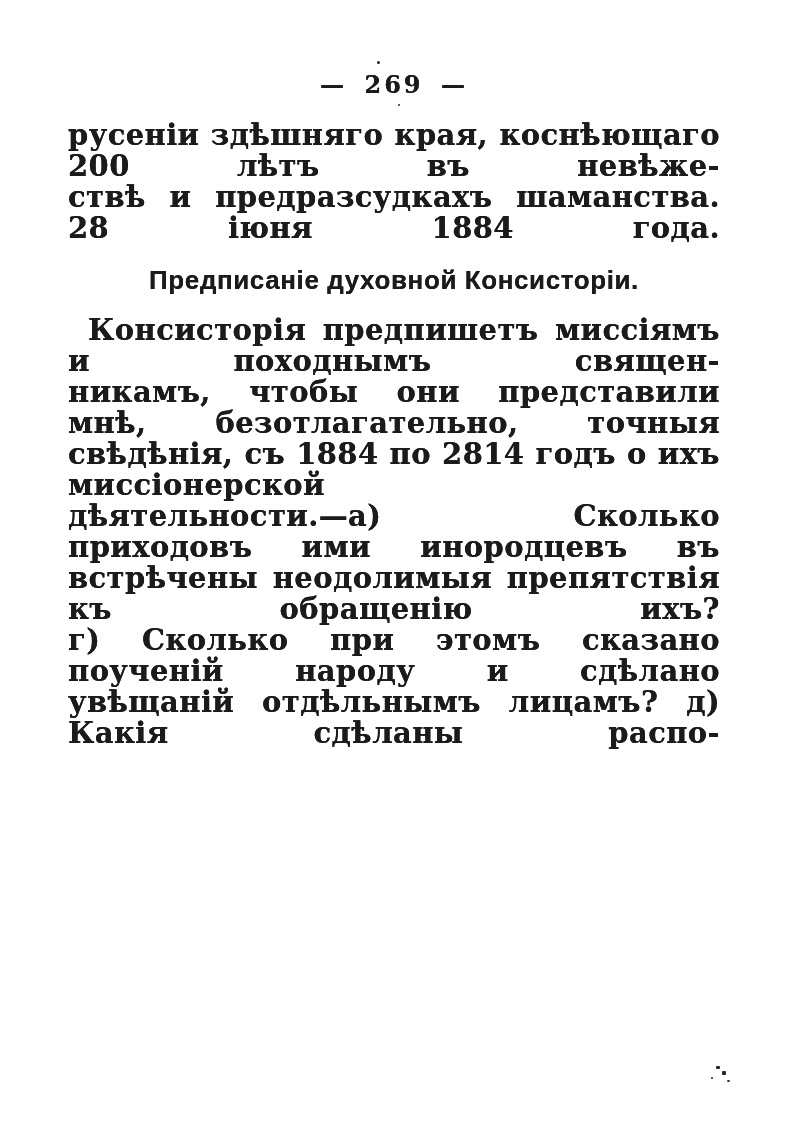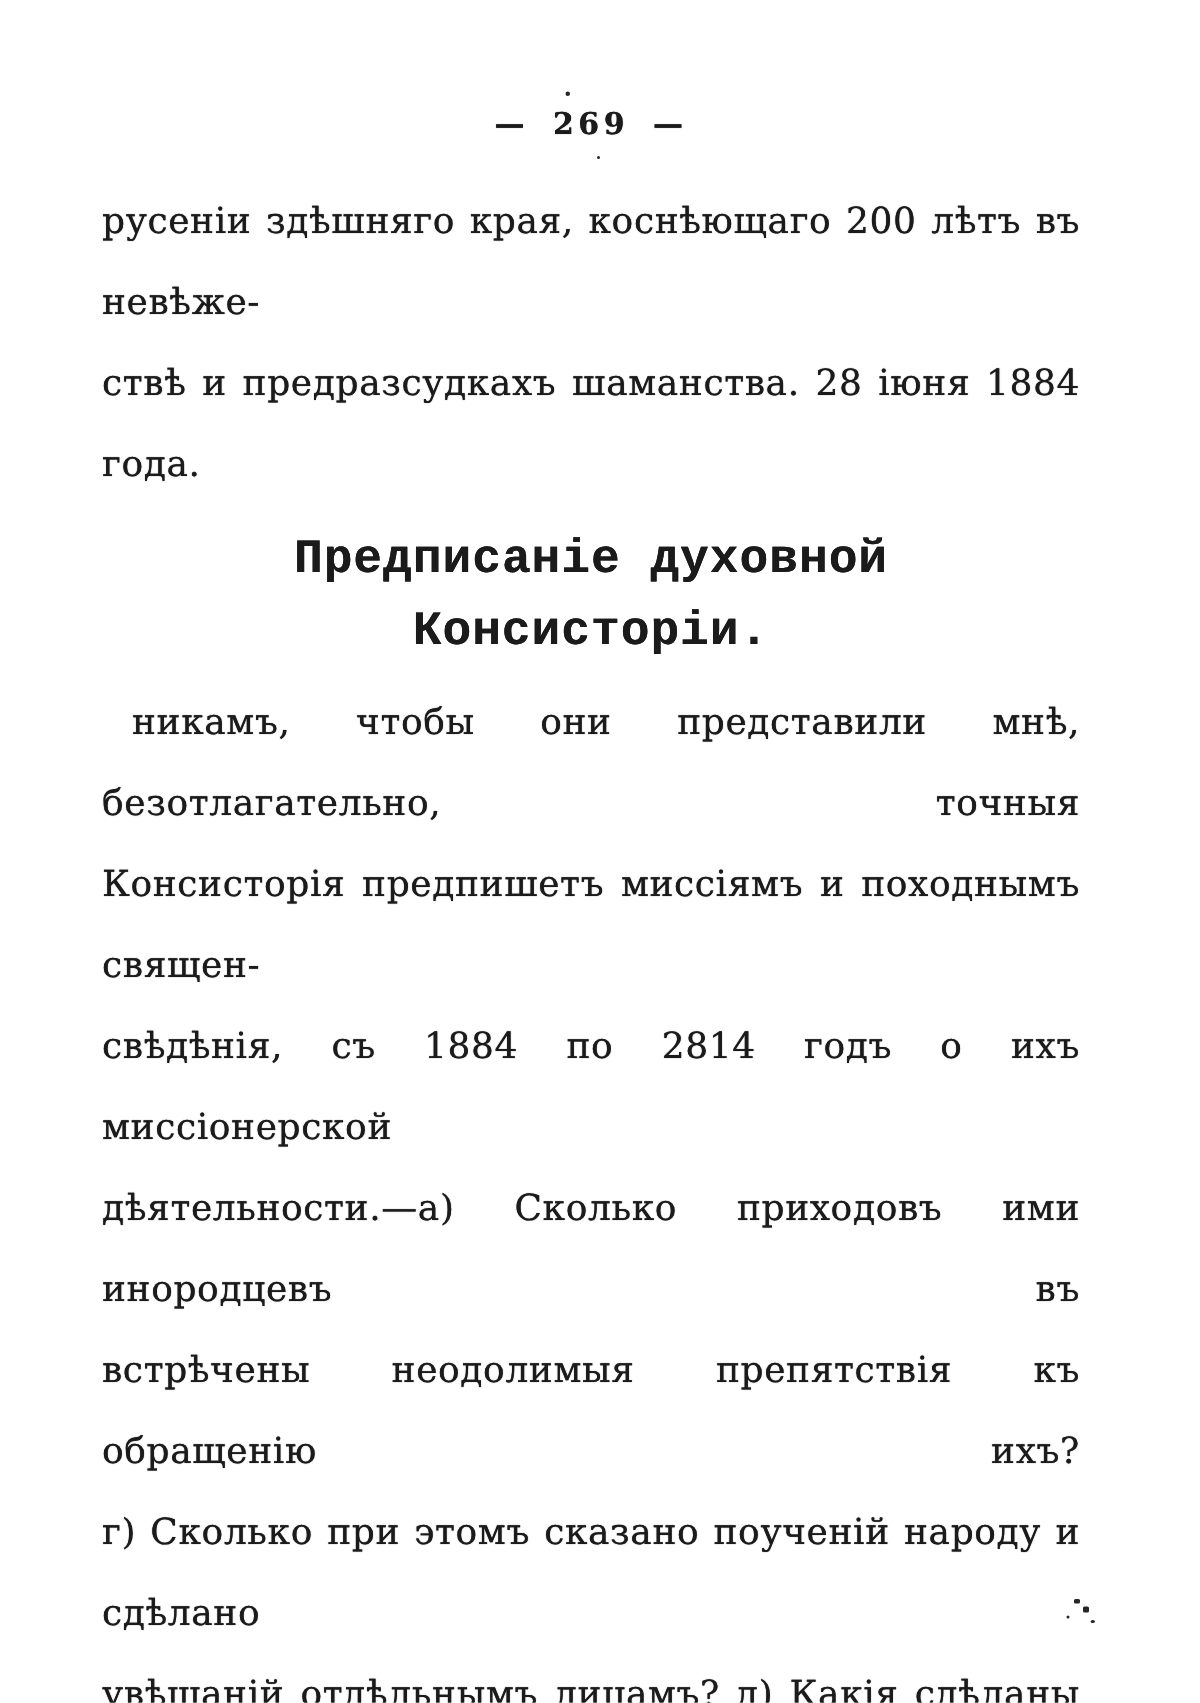--- a/index.html
+++ b/index.html
@@ -19,50 +19,51 @@
     position: absolute;
     inset: 0;
     background: #ffffff;
   }
   .page-number {
     position: absolute;
     top: 70px;
     left: 68px;
     width: 652px;
     text-align: center;
-    font-size: 20px;
+    font-size: 24px;
     letter-spacing: 3px;
     word-spacing: 6px;
     font-weight: bold;
     text-shadow: 0 0 0.5px #1b1b1b;
   }
   .text-column {
     position: absolute;
     top: 120px;
     left: 68px;
     width: 652px;
   }
   .ln {
-    line-height: 54px;
-    font-size: 24px;
+    line-height: 31px;
+    font-size: 29px;
     letter-spacing: 0.4px;
     text-shadow: 0 0 0.6px #1b1b1b;
     white-space: normal;
+    font-weight: bold;
   }
   .j {
     text-align: justify;
     text-align-last: justify;
   }
   .section-heading {
     margin-top: 13px;
     line-height: 47.6px;
     text-align: center;
-    font-family: Liberation Mono, monospace;
+    font-family: Liberation Sans, sans-serif;
     font-weight: bold;
-    font-size: 32px;
+    font-size: 26px;
     letter-spacing: 0.6px;
     text-shadow: 0 0 0.4px #1b1b1b;
   }
   .body-paragraph {
     margin-top: 10px;
   }
   .body-paragraph .ln:first-child {
     text-indent: 20px;
   }
   .speck {
@@ -87,22 +88,22 @@
   <div class="text-column">
 
     <div class="intro-paragraph">
       <div class="ln j">русеніи здѣшняго края, коснѣющаго 200 лѣтъ въ невѣже-</div>
       <div class="ln j">ствѣ и предразсудкахъ шаманства. 28 іюня 1884 года.</div>
     </div>
 
     <div class="section-heading">Предписаніе духовной Консисторіи.</div>
 
     <div class="body-paragraph">
+      <div class="ln j">Консисторія предпишетъ миссіямъ и походнымъ священ-</div>
       <div class="ln j">никамъ, чтобы они представили мнѣ, безотлагательно, точныя</div>
-      <div class="ln j">Консисторія предпишетъ миссіямъ и походнымъ священ-</div>
       <div class="ln j">свѣдѣнія, съ 1884 по 2814 годъ о ихъ миссіонерской</div>
       <div class="ln j">дѣятельности.—а) Сколько приходовъ ими инородцевъ въ</div>
       <div class="ln j">встрѣчены неодолимыя препятствія къ обращенію ихъ?</div>
       <div class="ln j">г) Сколько при этомъ сказано поученій народу и сдѣлано</div>
       <div class="ln j">увѣщаній отдѣльнымъ лицамъ? д) Какія сдѣланы распо-</div>
 
     </div>
 
   </div>
 

